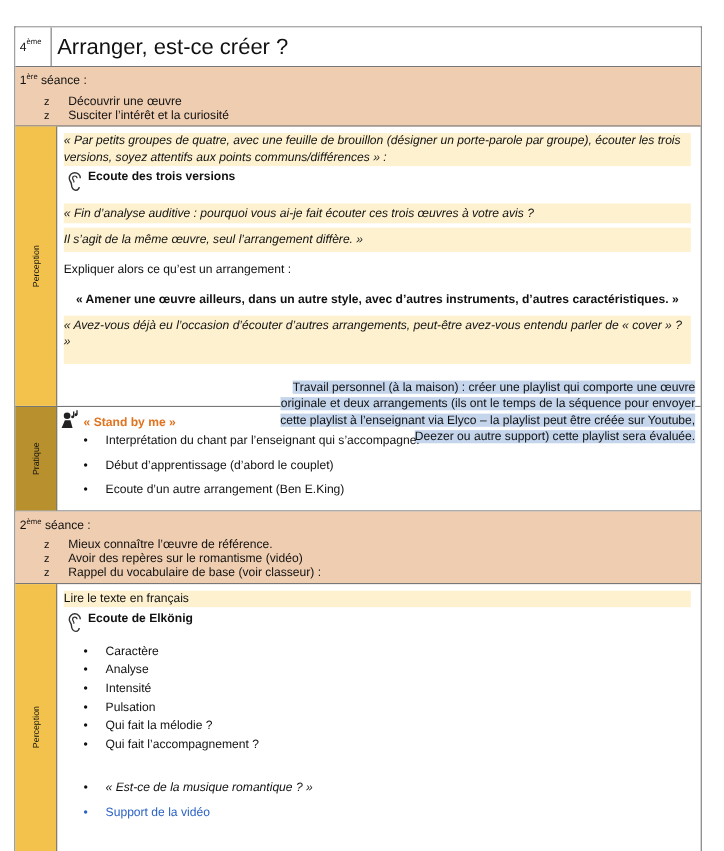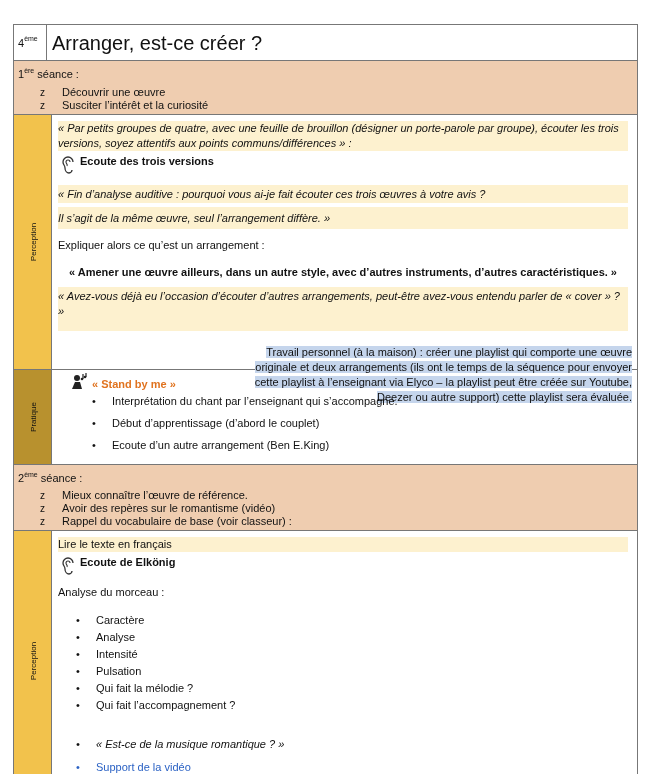--- a/index.html
+++ b/index.html
@@ -76,21 +76,21 @@
       <p class="p hl it" style="line-height:18px">« Fin d’analyse auditive : pourquoi vous ai-je fait écouter ces trois œuvres à votre avis ?</p>
       <p class="p hl it" style="line-height:22px">Il s’agit de la même œuvre, seul l’arrangement diffère. »</p>
       <p class="p" style="line-height:24px">Expliquer alors ce qu’est un arrangement :</p>
       <div class="center-bold" style="line-height:22px">« Amener une œuvre ailleurs, dans un autre style, avec d’autres instruments, d’autres caractéristiques. »</div>
       <p class="p hl it" style="padding-top:2px;padding-bottom:12px">« Avez-vous déjà eu l’occasion d’écouter d’autres arrangements, peut-être avez-vous entendu parler de « cover » ? »</p>
       <div class="gap" style="height:10px"></div>
       <div class="right-box"><span>Travail personnel (à la maison) : créer une playlist qui comporte une œuvre originale et deux arrangements (ils ont le temps de la séquence pour envoyer cette playlist à l’enseignant via Elyco – la playlist peut être créée sur Youtube, Deezer ou autre support) cette playlist sera évaluée.</span></div>
     </div>
   </div>
 
-  <div class="row" style="height:95px;gap:16px;">
+  <div class="row" style="height:95px;">
     <div class="side olive">
         <span class="vlabel">Pratique</span>
       </div>
     <div class="content">
       <div class="stand">
         <svg width="22" height="18" viewBox="0 0 22 18">
             <circle cx="7" cy="6" r="3" fill="#222"></circle>
             <path d="M2 17 L5 10 L10 10 L12 17 Z" fill="#222"></path>
             <path d="M13 2 v5 M16 1 v4" stroke="#222" stroke-width="1.2"></path>
             <circle cx="12" cy="7" r="1.3" fill="#222"></circle>
@@ -121,21 +121,20 @@
       </div>
     <div class="content">
       <p class="p hl">Lire le texte en français</p>
       <div class="ecoute">
         <svg width="18" height="20" viewBox="0 0 18 20">
             <path d="M13 7a5 5 0 1 0-10 0c0 3 2 3 2 6s2 5 4 5 3-2 3-3" fill="none" stroke="#333" stroke-width="1.3"></path>
             <path d="M10 7a2 2 0 1 0-4 0c0 2 2 2 1 4" fill="none" stroke="#333" stroke-width="1.1"></path>
           </svg>
         <span>Ecoute de Elkönig</span>
       </div>
-      <p class="p" style="line-height:20px">Analyse du morceau :</p>
       <div class="gap"></div>
       <ul class="bul" style="line-height:17px">
         <li style="line-height:17px">Caractère</li>
         <li style="line-height:17px">Analyse</li>
         <li style="line-height:17px">Intensité</li>
         <li style="line-height:17px">Pulsation</li>
         <li style="line-height:17px">Qui fait la mélodie ?</li>
         <li style="line-height:17px">Qui fait l’accompagnement ?</li>
       </ul>
       <div class="gap" style="height:14px"></div>

